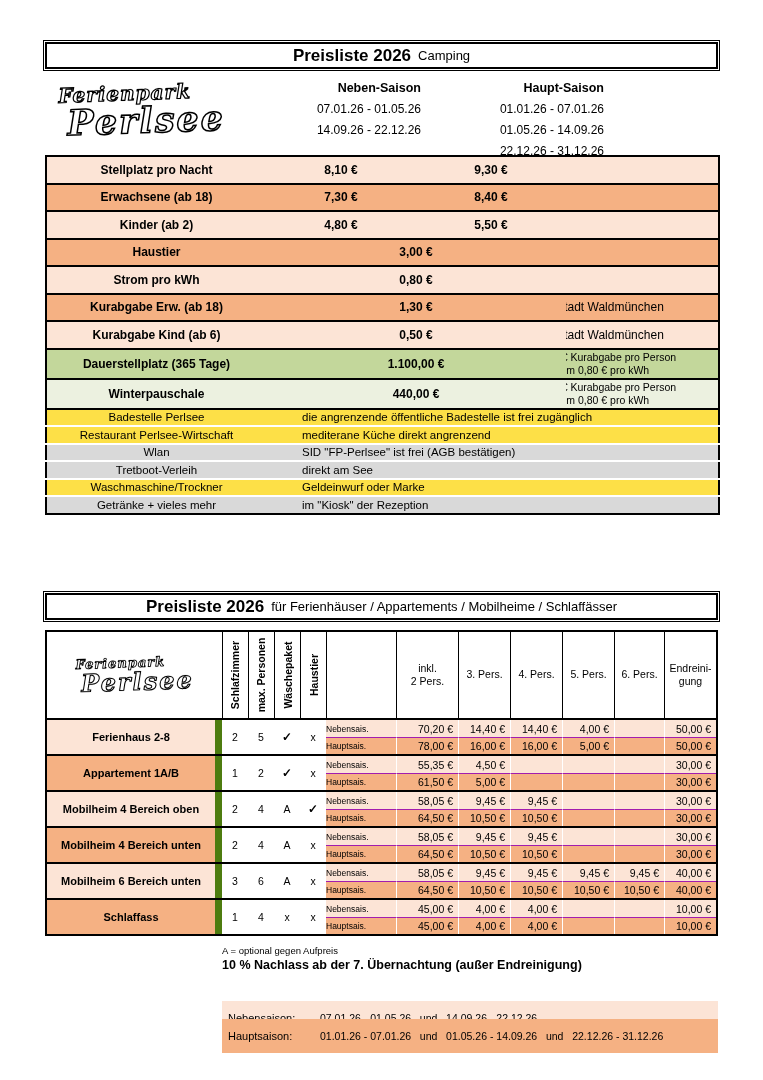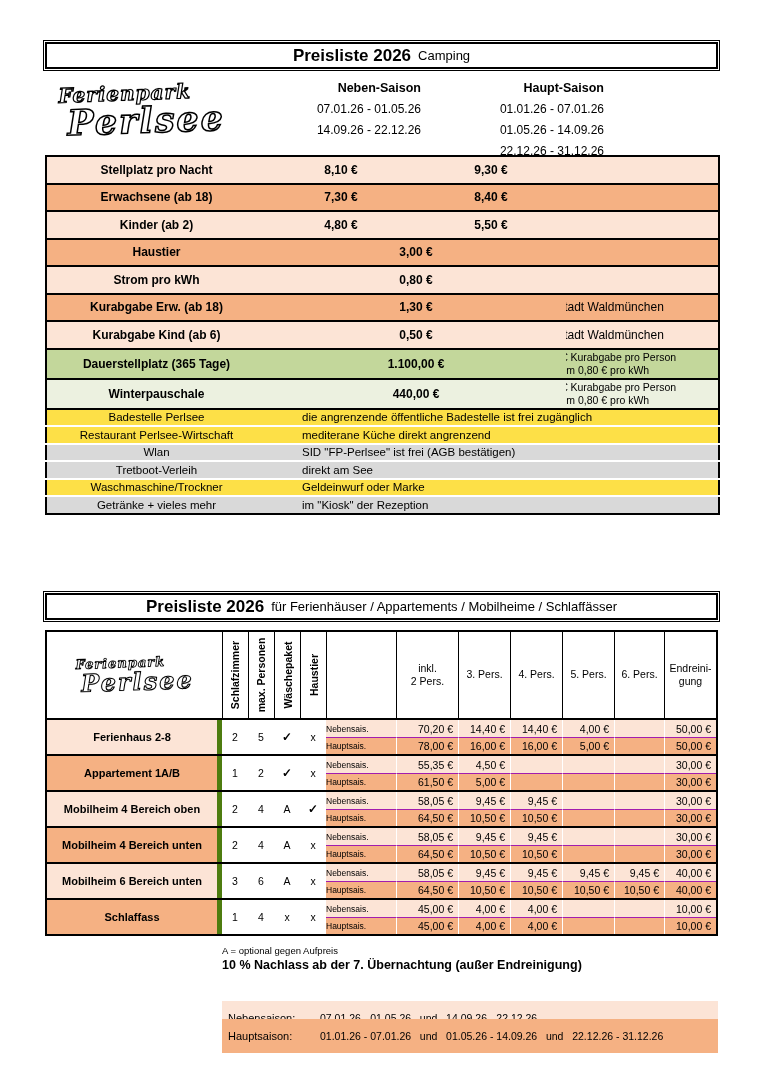--- a/index.html
+++ b/index.html
@@ -74,21 +74,21 @@
   .t2-header > div { border-left:1.5px solid #000; display:flex; align-items:center; justify-content:center; }
   .t2-header > div:first-child { border-left:none; }
   .t2-hcell { font-size:10.5px; text-align:center; white-space:pre-line; line-height:1.25; }
   .vtext span { transform:rotate(-90deg); white-space:nowrap; font-size:10.5px; font-weight:bold; }
   #logo-t2 .l1 { font-size:13px; -webkit-text-stroke:0.8px #000; }
   #logo-t2 .l2 { font-size:24px; -webkit-text-stroke:1px #000; margin-top:-3px; margin-left:5px; }
 
   .t2-group { display:grid; grid-template-columns:175px 26px 26px 26px 26px 1fr;
               grid-template-rows:17px 17px; border-top:2px solid #000; }
   .t2-name { grid-row:1/3; grid-column:1; display:flex; align-items:center; justify-content:center;
-             font-weight:bold; font-size:11px; border-right:5px solid #4d7c0f; }
+             font-weight:bold; font-size:11px; border-right:7px solid #4d7c0f; }
   .t2-attr { grid-row:1/3; display:flex; align-items:center; justify-content:center;
              font-size:10.5px; background:#fff; }
   .t2-attr.check { font-weight:bold; font-size:12px; }
   .t2-sub { grid-column:6; display:grid; grid-template-columns:70px 62px 52px 52px 52px 50px 52px; }
   .t2-sub > div { display:flex; align-items:center; border-left:1px solid #fff; }
   .t2-sub > div:first-child { border-left:none; }
   .t2-sub.haupt > div { border-top:1px solid #a21caf; }
   .t2-season { font-size:8.5px; padding-left:0; }
   .t2-price  { justify-content:flex-end; padding-right:5px; font-size:10.5px; }
 

